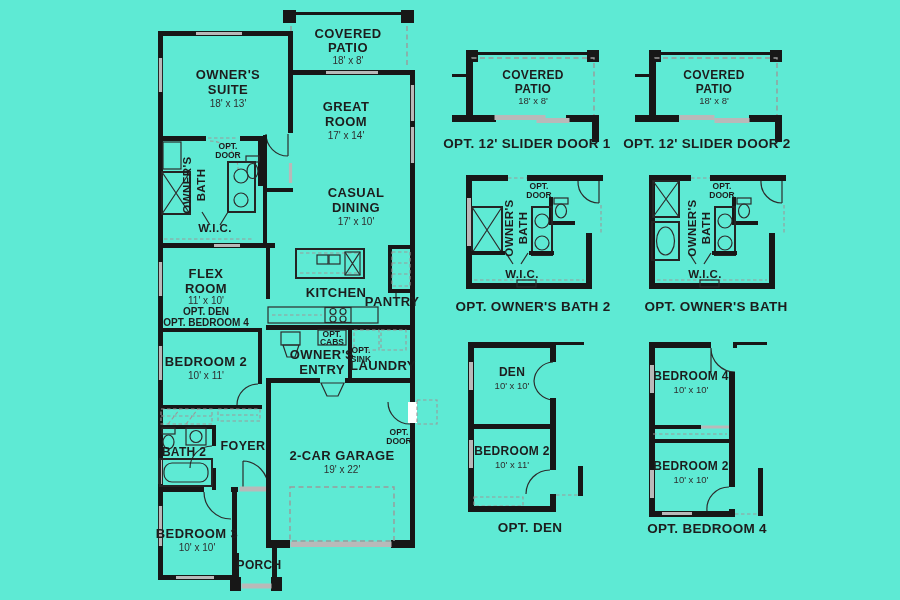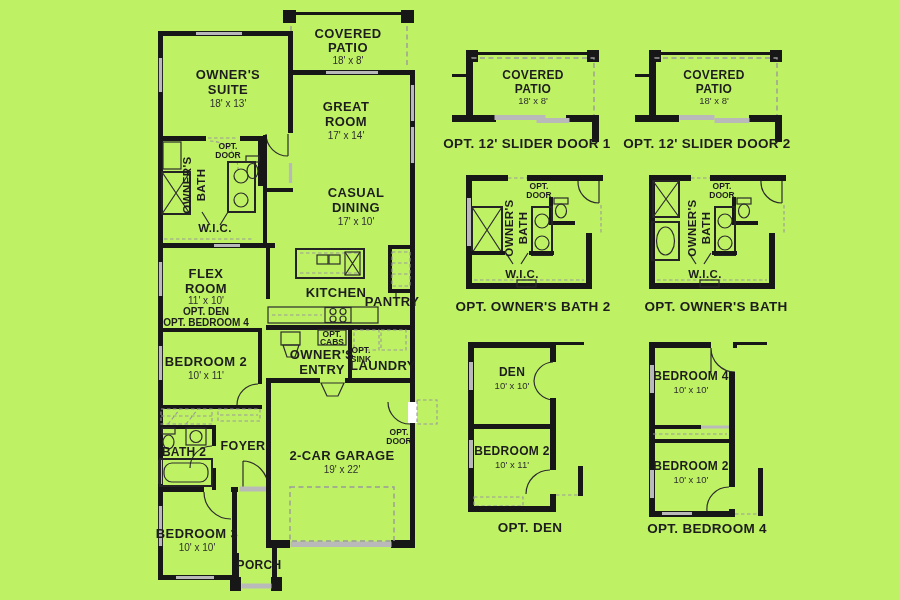--- a/index.html
+++ b/index.html
@@ -1,16 +1,16 @@
 <!DOCTYPE html>
 <html><head>
 <meta charset="utf-8">
 <style>
   html,body{margin:0;padding:0;background:#ffffff;}
-  #stage{position:relative;width:900px;height:600px;background:#bef264;overflow:hidden;}
+  #stage{position:relative;width:900px;height:600px;background:#5eead4;overflow:hidden;}
   svg{display:block;}
   svg text{font-family:"Liberation Sans",sans-serif;fill:#1d1d1d;text-anchor:middle;}
   .t13{font-size:13px;font-weight:bold;letter-spacing:.4px;}
   .t12{font-size:12px;font-weight:bold;letter-spacing:.3px;}
   .t125{font-size:12.5px;font-weight:bold;letter-spacing:.4px;}
   .d10{font-size:10px;fill:#2e2e2e;}
   .d95{font-size:9.5px;fill:#2e2e2e;}
   .s85{font-size:8.5px;font-weight:bold;}
   .s10{font-size:10px;font-weight:bold;}
   .v115{font-size:11.5px;font-weight:bold;letter-spacing:.4px;}

